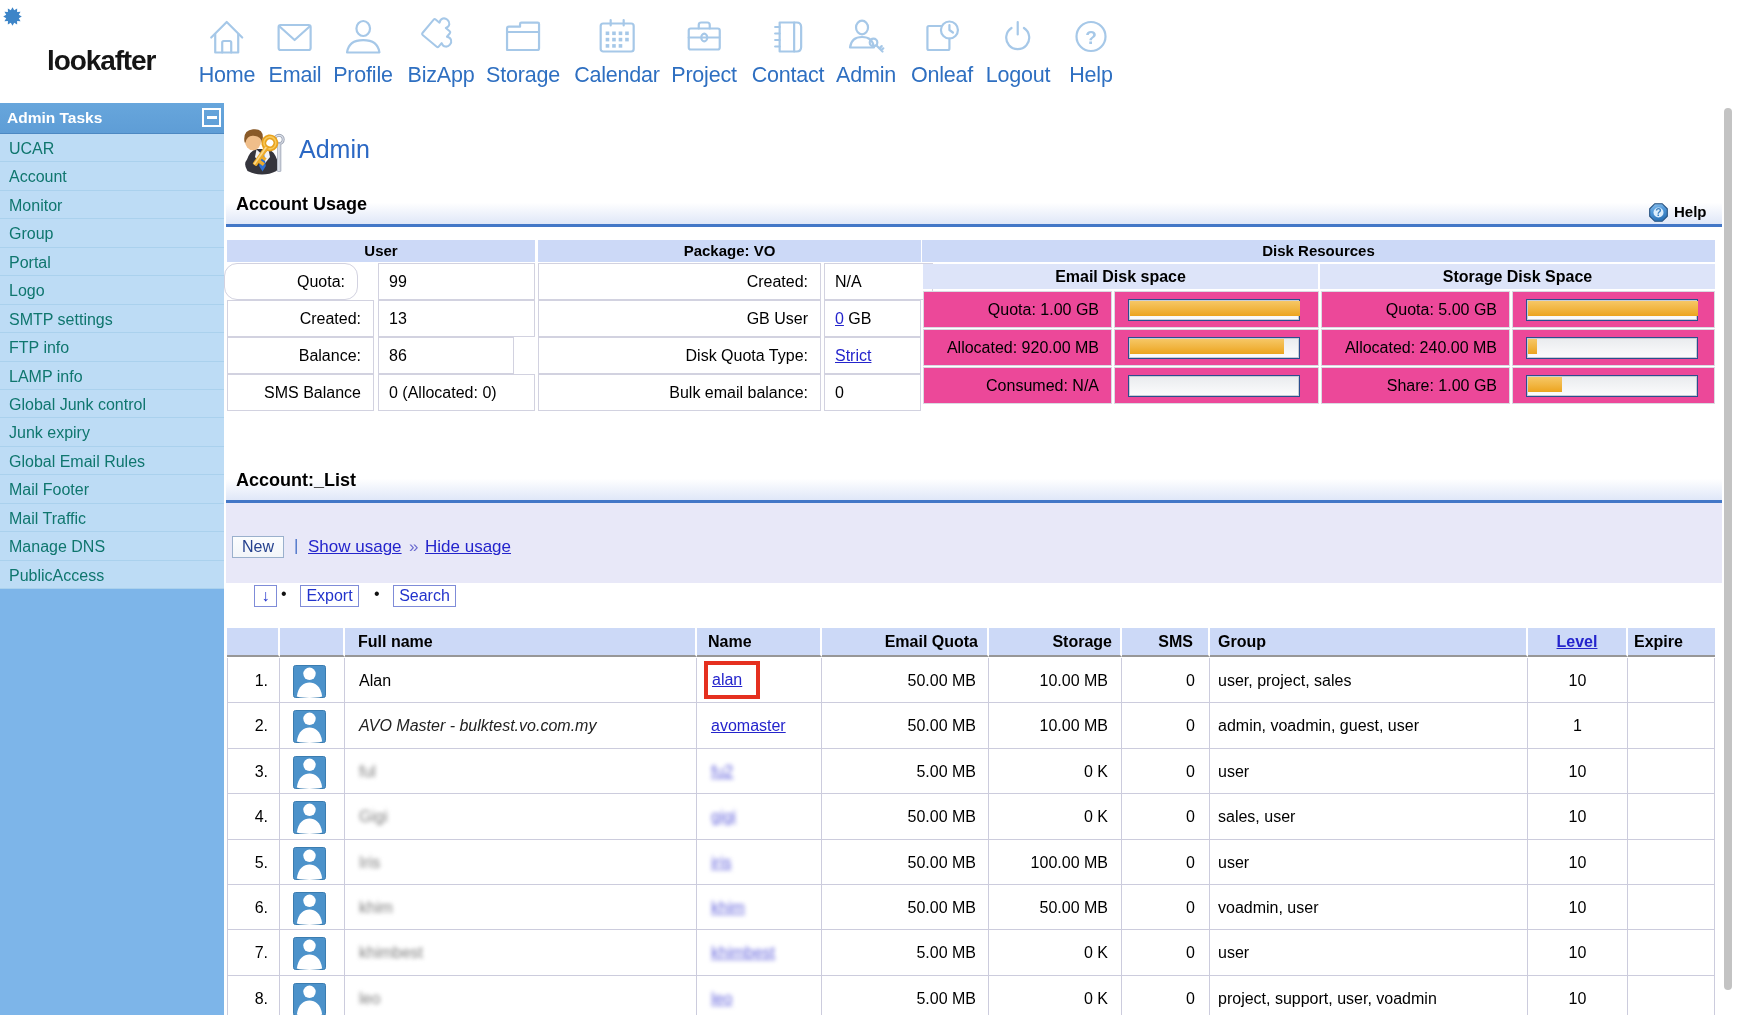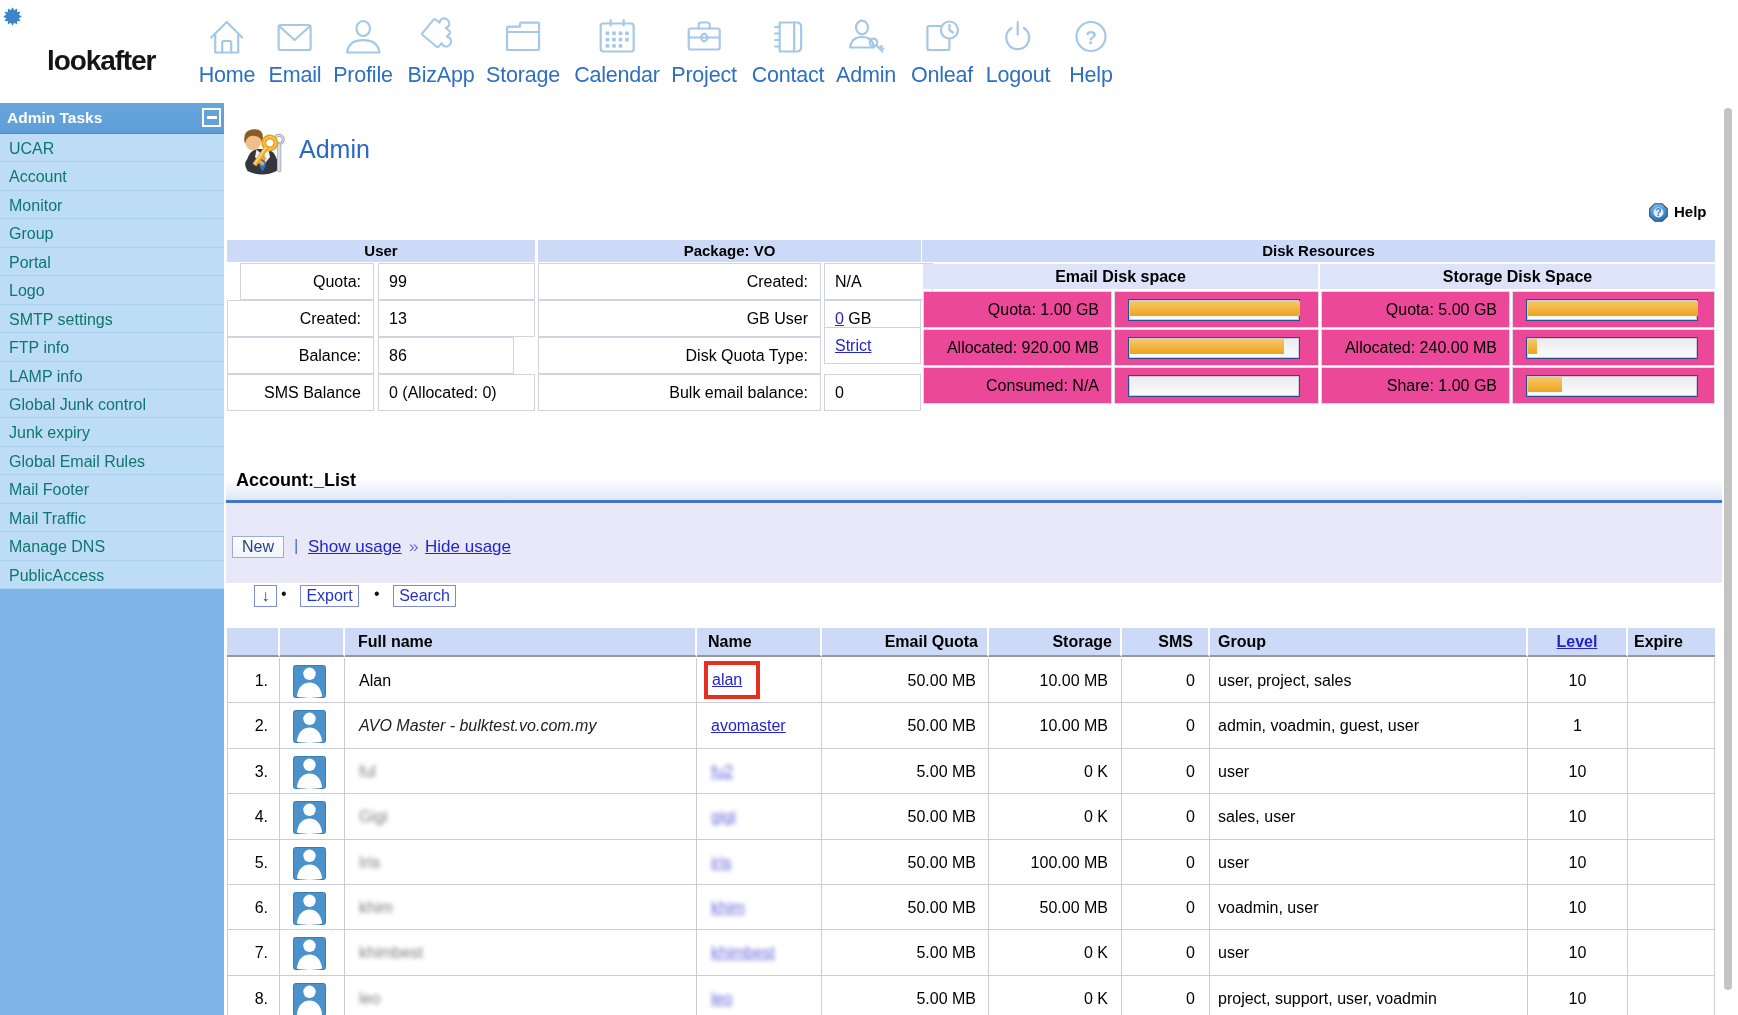--- a/index.html
+++ b/index.html
@@ -218,51 +218,54 @@
 <circle cx="28" cy="16" r="6" fill="none" stroke="#e8a21e" stroke-width="5"></circle>
 <circle cx="28" cy="16" r="6" fill="none" stroke="#f7c95c" stroke-width="1.6"></circle>
 <rect x="25.6" y="21" width="4.8" height="22" rx="1.2" fill="#eeac2a"></rect>
 <rect x="26.6" y="21.5" width="1.7" height="21" fill="#fbd98c"></rect>
 <rect x="30" y="35.5" width="5.5" height="3.4" fill="#eeac2a"></rect>
 <rect x="30" y="30.5" width="4.2" height="3.2" fill="#eeac2a"></rect>
 </g>
 </svg></div>
 <div class="abs" style="left:299px;top:135px;font-size:25px;color:#2b68c4;">Admin</div>
 
+<div class="band" style="top:191px;">
+      <b>Account Usage</b>
+    </div>
 <div id="helpicon" class="abs" style="left:1649px;top:203px"><svg width="19" height="19" viewBox="0 0 19 19">
 <defs>
           <linearGradient id="hg" x1="0" y1="0" x2="0.3" y2="1">
 <stop offset="0%" stop-color="#8ec2ee"></stop>
             <stop offset="50%" stop-color="#4f97d8"></stop>
             <stop offset="100%" stop-color="#2e74b8"></stop>
 </linearGradient>
         </defs>
 <path d="M5.8 0.7 H13.2 L18.3 5.8 V13.2 L13.2 18.3 H5.8 L0.7 13.2 V5.8 Z" fill="url(#hg)" stroke="#26507e" stroke-width="1.1"></path>
 <circle cx="9.5" cy="9.5" r="5" fill="#ddeefc"></circle>
 <text x="9.5" y="13.2" text-anchor="middle" font-family="Liberation Sans" font-size="10.5" font-weight="bold" fill="#3a7fc0">?</text>
 </svg></div>
 <div class="abs" style="left:1674px;top:203px;font-size:15px;font-weight:bold;">Help</div>
 
 <div id="usagetables">
       <div class="thead" style="left:227px;top:240px;width:308px;height:22px;">User</div>
-<div class="cell lbl" style="left:240px;top:263px;width:134px;height:37px;">Quota:</div>
+<div class="cell lbl" style="left:224px;top:263px;width:134px;height:37px;border-radius:13px;">Quota:</div>
 <div class="cell val" style="left:378px;top:263px;width:157px;height:37px;">99</div>
 <div class="cell lbl" style="left:227px;top:300px;width:147px;height:37px;">Created:</div>
 <div class="cell val" style="left:378px;top:300px;width:157px;height:37px;">13</div>
 <div class="cell lbl" style="left:227px;top:337px;width:147px;height:37px;">Balance:</div>
 <div class="cell val" style="left:378px;top:337px;width:136px;height:37px;">86</div>
 <div class="cell lbl" style="left:227px;top:374px;width:147px;height:37px;">SMS Balance</div>
 <div class="cell val" style="left:378px;top:374px;width:157px;height:37px;">0 (Allocated: 0)</div>
 <div class="thead" style="left:538px;top:240px;width:383px;height:22px;">Package: VO</div>
 <div class="cell lbl" style="left:538px;top:263px;width:283px;height:37px;">Created:</div>
 <div class="cell val" style="left:824px;top:263px;width:109px;height:37px;">N/A</div>
 <div class="cell lbl" style="left:538px;top:300px;width:283px;height:37px;">GB User</div>
 <div class="cell val" style="left:824px;top:300px;width:97px;height:37px;"><a href="#">0</a> GB</div>
 <div class="cell lbl" style="left:538px;top:337px;width:283px;height:37px;">Disk Quota Type:</div>
-<div class="cell val" style="left:824px;top:327px;width:97px;height:37px;"><a href="#">Strict</a></div>
+<div class="cell val" style="left:824px;top:337px;width:97px;height:37px;"><a href="#">Strict</a></div>
 <div class="cell lbl" style="left:538px;top:374px;width:283px;height:37px;">Bulk email balance:</div>
 <div class="cell val" style="left:824px;top:374px;width:97px;height:37px;">0</div>
 <div class="thead" style="left:922px;top:240px;width:793px;height:22px;">Disk Resources</div>
 <div class="subhead" style="left:923px;top:264px;width:395px;height:25px;">Email Disk space</div>
 <div class="subhead" style="left:1320px;top:264px;width:395px;height:25px;">Storage Disk Space</div>
 <div class="dcell lbl" style="left:923px;top:291px;width:189px;height:37px;">Quota: 1.00 GB</div>
 <div class="dcell" style="left:1114px;top:291px;width:205px;height:37px;"></div>
 <div class="bar" style="left:1128px;top:299px;">
         <div class="fill" style="width:170px"></div>
       </div>

